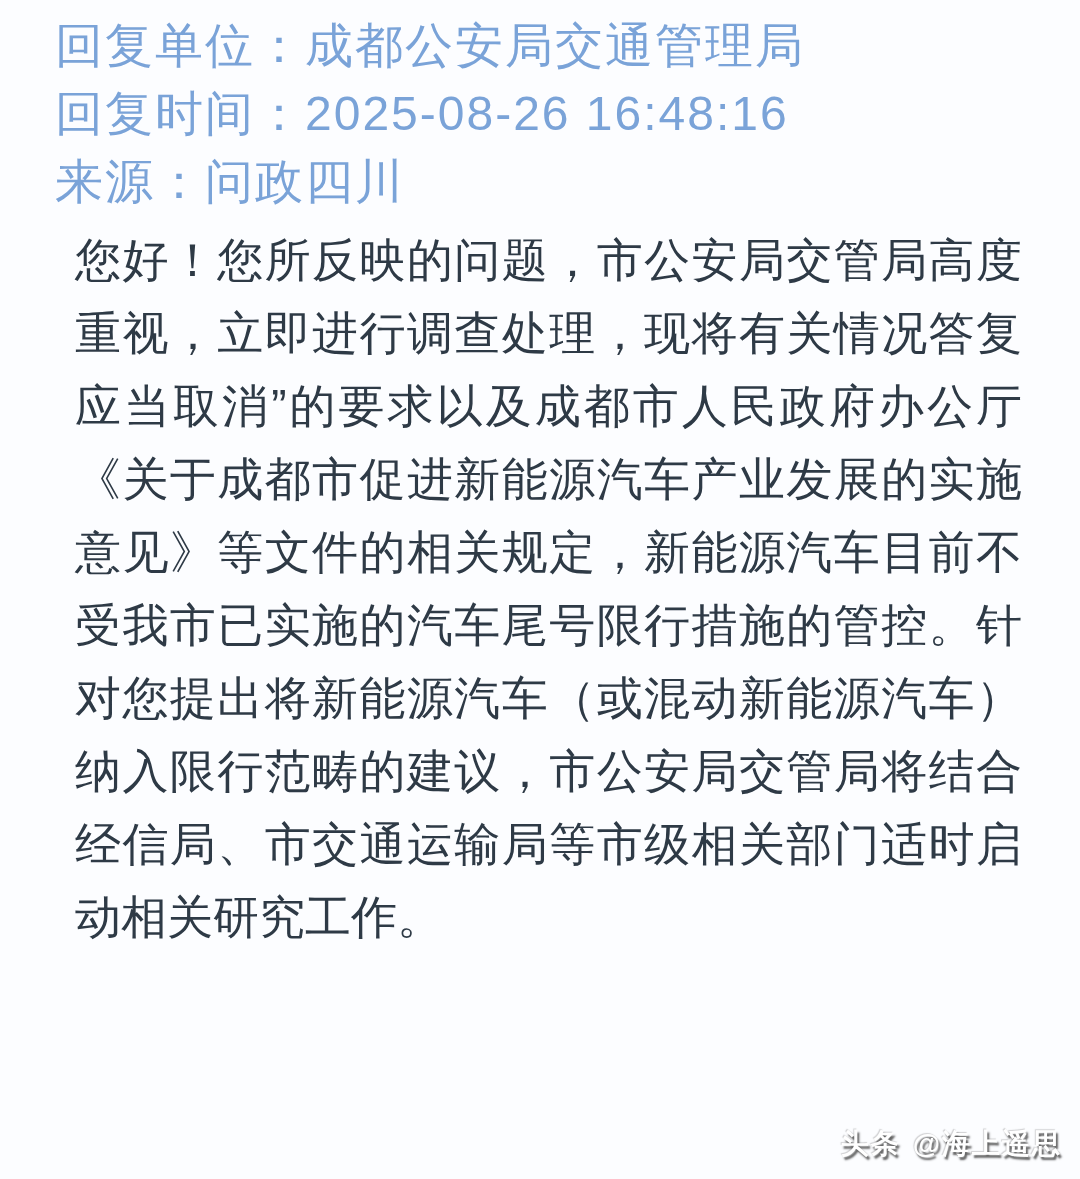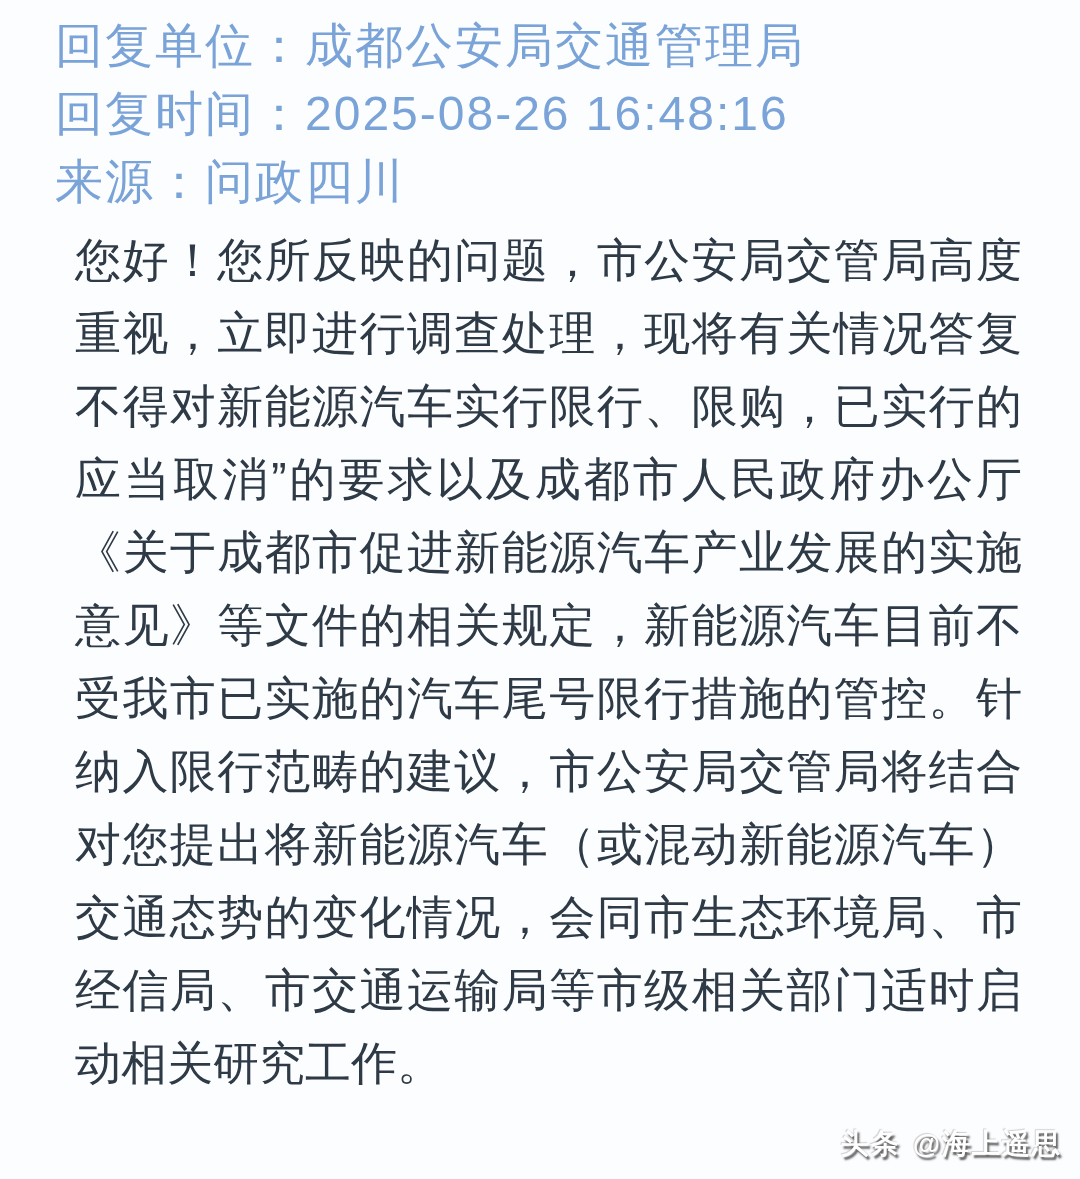--- a/index.html
+++ b/index.html
@@ -73,28 +73,26 @@
 
   <div class="reply-header">
     <div class="header-line"><span>回复单位：</span><span>成都公安局交通管理局</span></div>
     <div class="header-line"><span>回复时间：</span><span>2025-08-26 16:48:16</span></div>
     <div class="header-line"><span>来源：</span><span>问政四川</span></div>
   </div>
 
   <div class="reply-body">
     <div class="body-line">您好！您所反映的问题，市公安局交管局高度</div>
     <div class="body-line">重视，立即进行调查处理，现将有关情况答复</div>
-    <div class="body-line">不得对新能源汽车实行限行、限购，已实行的</div>
     <div class="body-line">应当取消”的要求以及成都市人民政府办公厅</div>
     <div class="body-line">《关于成都市促进新能源汽车产业发展的实施</div>
     <div class="body-line">意见》等文件的相关规定，新能源汽车目前不</div>
     <div class="body-line">受我市已实施的汽车尾号限行措施的管控。针</div>
+    <div class="body-line">对您提出将新能源汽车（或混动新能源汽车）</div>
     <div class="body-line">纳入限行范畴的建议，市公安局交管局将结合</div>
-    <div class="body-line">对您提出将新能源汽车（或混动新能源汽车）</div>
-    <div class="body-line">交通态势的变化情况，会同市生态环境局、市</div>
     <div class="body-line">经信局、市交通运输局等市级相关部门适时启</div>
     <div class="body-line last">动相关研究工作。</div>
   </div>
 
   <div class="watermark">
     <span class="platform">头条</span><span class="handle">@海上遥思</span>
   </div>
 
 </div>
 

